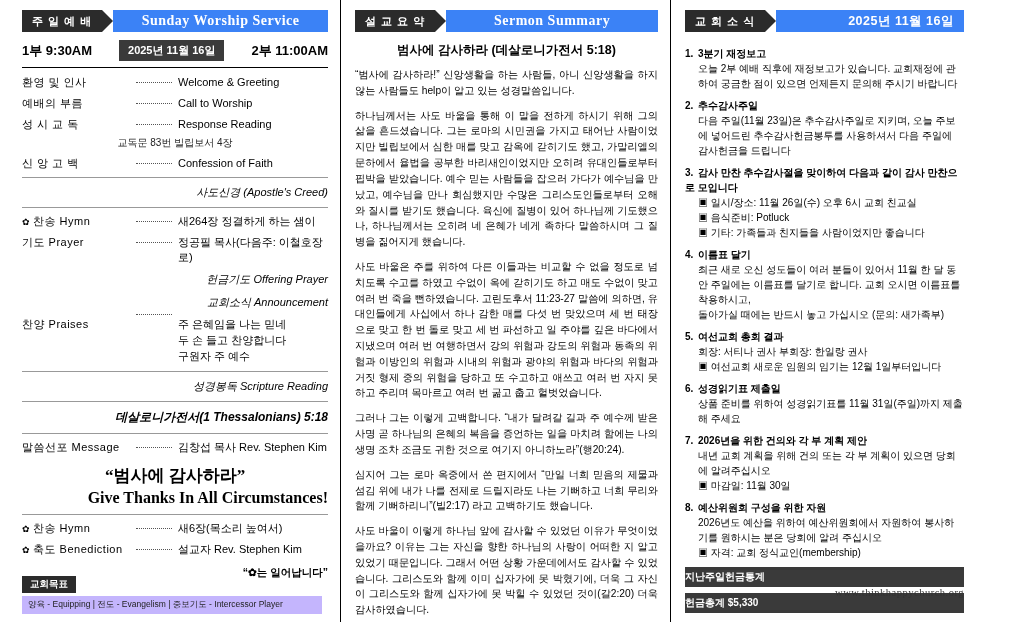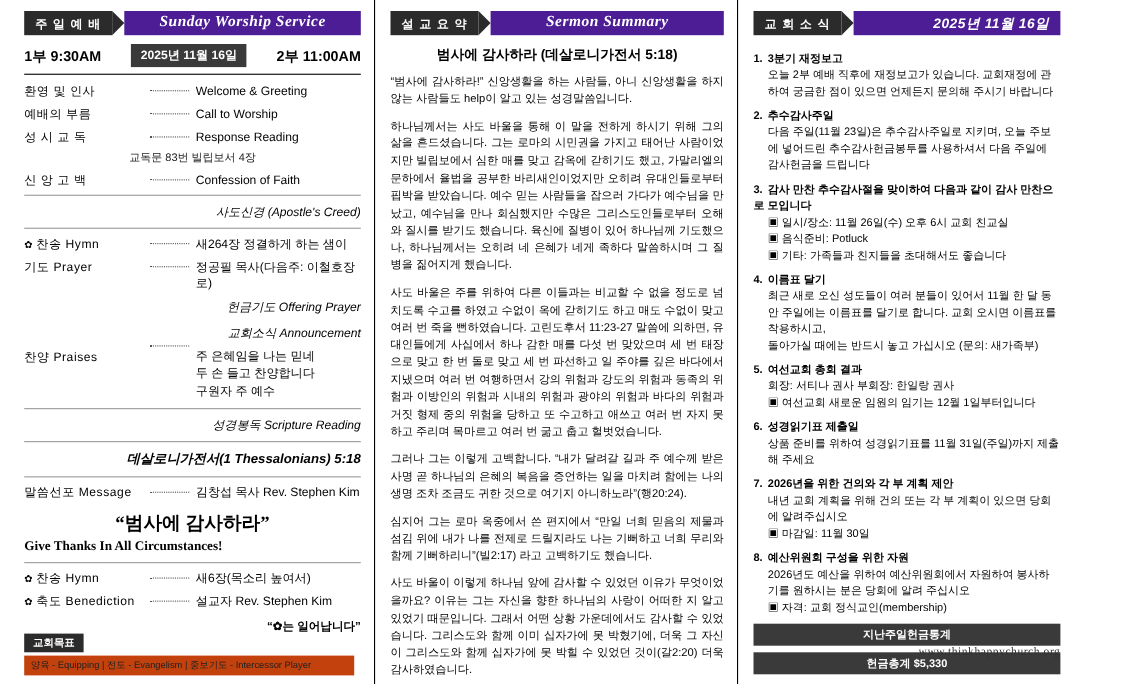--- a/index.html
+++ b/index.html
@@ -23,23 +23,23 @@
   .banner-tag {
     background:#2b2b2b; color:#fff; font-size:11px; font-weight:bold;
     padding:0 10px; display:flex; align-items:center; letter-spacing:1px;
     white-space:nowrap;
   }
   .banner-arrow {
     width:0; height:0; border-left:11px solid #2b2b2b;
     border-top:11px solid transparent; border-bottom:11px solid transparent;
   }
   .banner-title {
-    flex:1; background:#4c1d95; color:#fff; display:flex; align-items:center;
+    flex:1; background:#3b82f6; color:#fff; display:flex; align-items:center;
     justify-content:center; font-size:14px; font-weight:bold;
-    font-family:"Liberation Serif", serif; letter-spacing:0.5px;font-style:italic;
+    font-family:"Liberation Serif", serif; letter-spacing:0.5px;
   }
   .banner-title.right-align { justify-content:flex-end; padding-right:10px; font-family:"Liberation Sans",sans-serif; font-size:12.5px;}
 
   
   .time-row { display:flex; align-items:center; justify-content:space-between; margin-bottom:6px; }
   .time-row .t { font-size:13px; font-weight:bold; }
   .date-pill {
     background:#3a3a3a; color:#fff; font-size:11px; padding:3px 9px; font-weight:bold;
   }
 
@@ -55,47 +55,47 @@
   .ow-center { text-align:right; font-size:11px; padding:4px 0;font-style:italic; }
   .ow-multi { font-size:11px; line-height:1.45; }
 
   .ico { font-size:9px; margin-right:3px; }
 
   .big-quote {
     text-align:center; font-size:17px; font-weight:bold;
     font-family:"Liberation Serif", serif; padding:6px 0 2px 0;
   }
   .big-quote-en {
-    text-align:left; font-size:12px; font-weight:bold;
+    text-align:right; font-size:16px; font-weight:bold;
     font-family:"Liberation Serif", serif; padding-bottom:4px;
   }
   .note-line { text-align:right; font-size:10.5px; font-weight:bold; padding-top:6px; }
 
   
   .footer-left { position:absolute; left:22px; bottom:8px; width:300px; }
   .foot-tag {
     background:#2b2b2b; color:#fff; font-size:9.5px; font-weight:bold;
     display:inline-block; padding:2px 8px; margin-bottom:3px;
   }
-  .foot-text { font-size:8.5px; background:#c2410c; padding:3px 6px; color:#222; }
+  .foot-text { font-size:8.5px; background:#c4b5fd; padding:3px 6px; color:#222; }
 
   
   .sermon-title { text-align:center; font-size:12.5px; font-weight:bold; padding:2px 0 8px 0; }
   .sermon-body p { font-size:10.2px; line-height:1.55; margin:0 0 9px 0; text-align:justify; }
 
   
   .ann { font-size:10px; line-height:1.5; margin-bottom:7px; }
   .ann-head { font-weight:bold; }
   .ann-body { padding-left:13px; }
   .ann-sub { padding-left:13px; }
   .ann-num { display:inline-block; width:13px; font-weight:bold; }
 
   .strip {
     background:#3a3a3a; color:#fff; font-size:10px; font-weight:bold;
-    text-align:center; padding:3px 0; margin:6px 0 5px 0;
+    padding:3px 0; margin:6px 0 5px 0;
   }
   .offer-row { display:flex; justify-content:space-between; font-size:9.5px; padding:0 2px 4px 2px; }
   .web { text-align:right; font-size:10.5px; color:#333; position:absolute; right:14px; bottom:24px;
          font-family:"Liberation Serif", serif; letter-spacing:0.5px; }
 </style>
 </head>
 <body>
 
 <div class="page">
 
@@ -237,21 +237,21 @@
 
     <div class="ann">
       <div class="ann-head"><span class="ann-num">2.</span><span>추수감사주일</span></div>
       <div class="ann-body">다음 주일(11월 23일)은 추수감사주일로 지키며, 오늘 주보에 넣어드린 추수감사헌금봉투를 사용하셔서 다음 주일에 감사헌금을 드립니다</div>
     </div>
 
     <div class="ann">
       <div class="ann-head"><span class="ann-num">3.</span><span>감사 만찬   추수감사절을 맞이하여 다음과 같이 감사 만찬으로 모입니다</span></div>
       <div class="ann-sub">▣ 일시/장소: 11월 26일(수) 오후 6시 교회 친교실</div>
       <div class="ann-sub">▣ 음식준비: Potluck</div>
-      <div class="ann-sub">▣ 기타: 가족들과 친지들을 초대해서도 좋습니다</div>
+      <div class="ann-sub">▣ 기타: 가족들과 친지들을 사람이었지만 좋습니다</div>
     </div>
 
     <div class="ann">
       <div class="ann-head"><span class="ann-num">4.</span><span>이름표 달기</span></div>
       <div class="ann-body">최근 새로 오신 성도들이 여러 분들이 있어서 11월 한 달 동안 주일에는 이름표를 달기로 합니다. 교회 오시면 이름표를 착용하시고,</div>
       <div class="ann-body">돌아가실 때에는 반드시 놓고 가십시오 (문의: 새가족부)</div>
     </div>
 
     <div class="ann">
       <div class="ann-head"><span class="ann-num">5.</span><span>여선교회 총회 결과</span></div>

